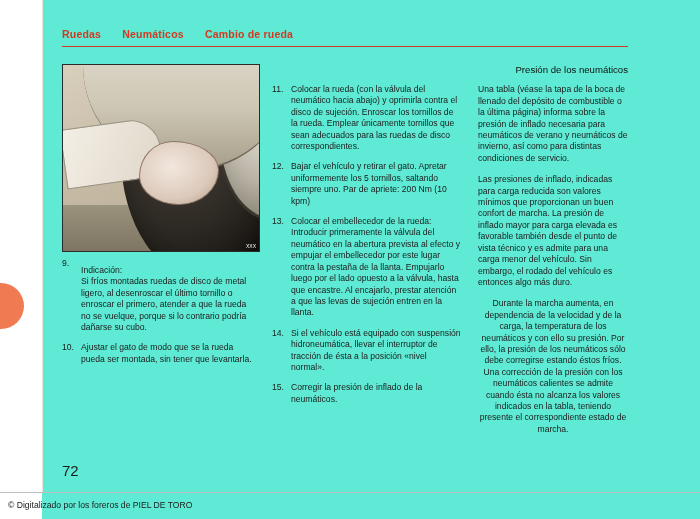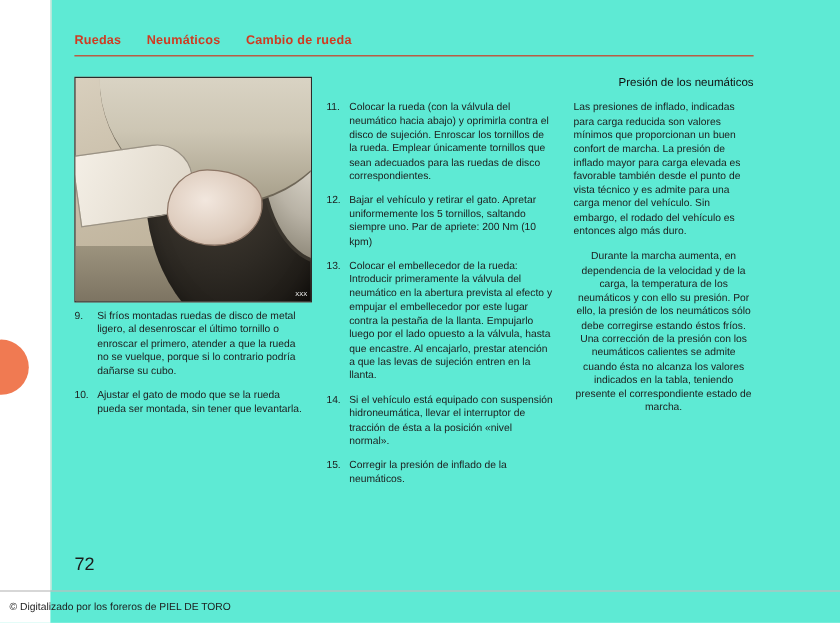--- a/index.html
+++ b/index.html
@@ -245,20 +245,21 @@
     <div class="fender"></div>
     <div class="arm"></div>
     <div class="hand"></div>
     <div class="photo-caption">XXX</div>
   </div>
 
   <div class="col col-1">
     <div class="item">
       <div class="num">9.</div>
       <div class="body">
+        <div class="sub">Indicación:</div>
         <div>Si fríos montadas ruedas de disco de metal ligero, al desenroscar el último tornillo o enroscar el primero, atender a que la rueda no se vuelque, porque si lo contrario podría dañarse su cubo.</div>
       </div>
     </div>
     <div class="item">
       <div class="num">10.</div>
       <div class="body">Ajustar el gato de modo que se la rueda pueda ser montada, sin tener que levantarla.</div>
     </div>
   </div>
 
   <div class="col col-2">
@@ -282,20 +283,21 @@
       <div class="body">Si el vehículo está equipado con suspensión hidroneumática, llevar el interruptor de tracción de ésta a la posición «nivel normal».</div>
     </div>
     <div class="item">
       <div class="num">15.</div>
       <div class="body">Corregir la presión de inflado de la neumáticos.</div>
     </div>
   </div>
 
   <div class="col col-3">
     <div class="col-title">Presión de los neumáticos</div>
+    <div class="para">Una tabla (véase la tapa de la boca de llenado del depósito de combustible o la última página) informa sobre la presión de inflado necesaria para neumáticos de verano y neumáticos de invierno, así como para distintas condiciones de servicio.</div>
     <div class="para">Las presiones de inflado, indicadas para carga reducida son valores mínimos que proporcionan un buen confort de marcha. La presión de inflado mayor para carga elevada es favorable también desde el punto de vista técnico y es admite para una carga menor del vehículo. Sin embargo, el rodado del vehículo es entonces algo más duro.</div>
     <div class="para">Durante la marcha aumenta, en dependencia de la velocidad y de la carga, la temperatura de los neumáticos y con ello su presión. Por ello, la presión de los neumáticos sólo debe corregirse estando éstos fríos. Una corrección de la presión con los neumáticos calientes se admite cuando ésta no alcanza los valores indicados en la tabla, teniendo presente el correspondiente estado de marcha.</div>
   </div>
 
   <div class="page-number">72</div>
   <div class="footer-rule"></div>
   <div class="footer-text">© Digitalizado por los foreros de PIEL DE TORO</div>
 
 </div>
 

